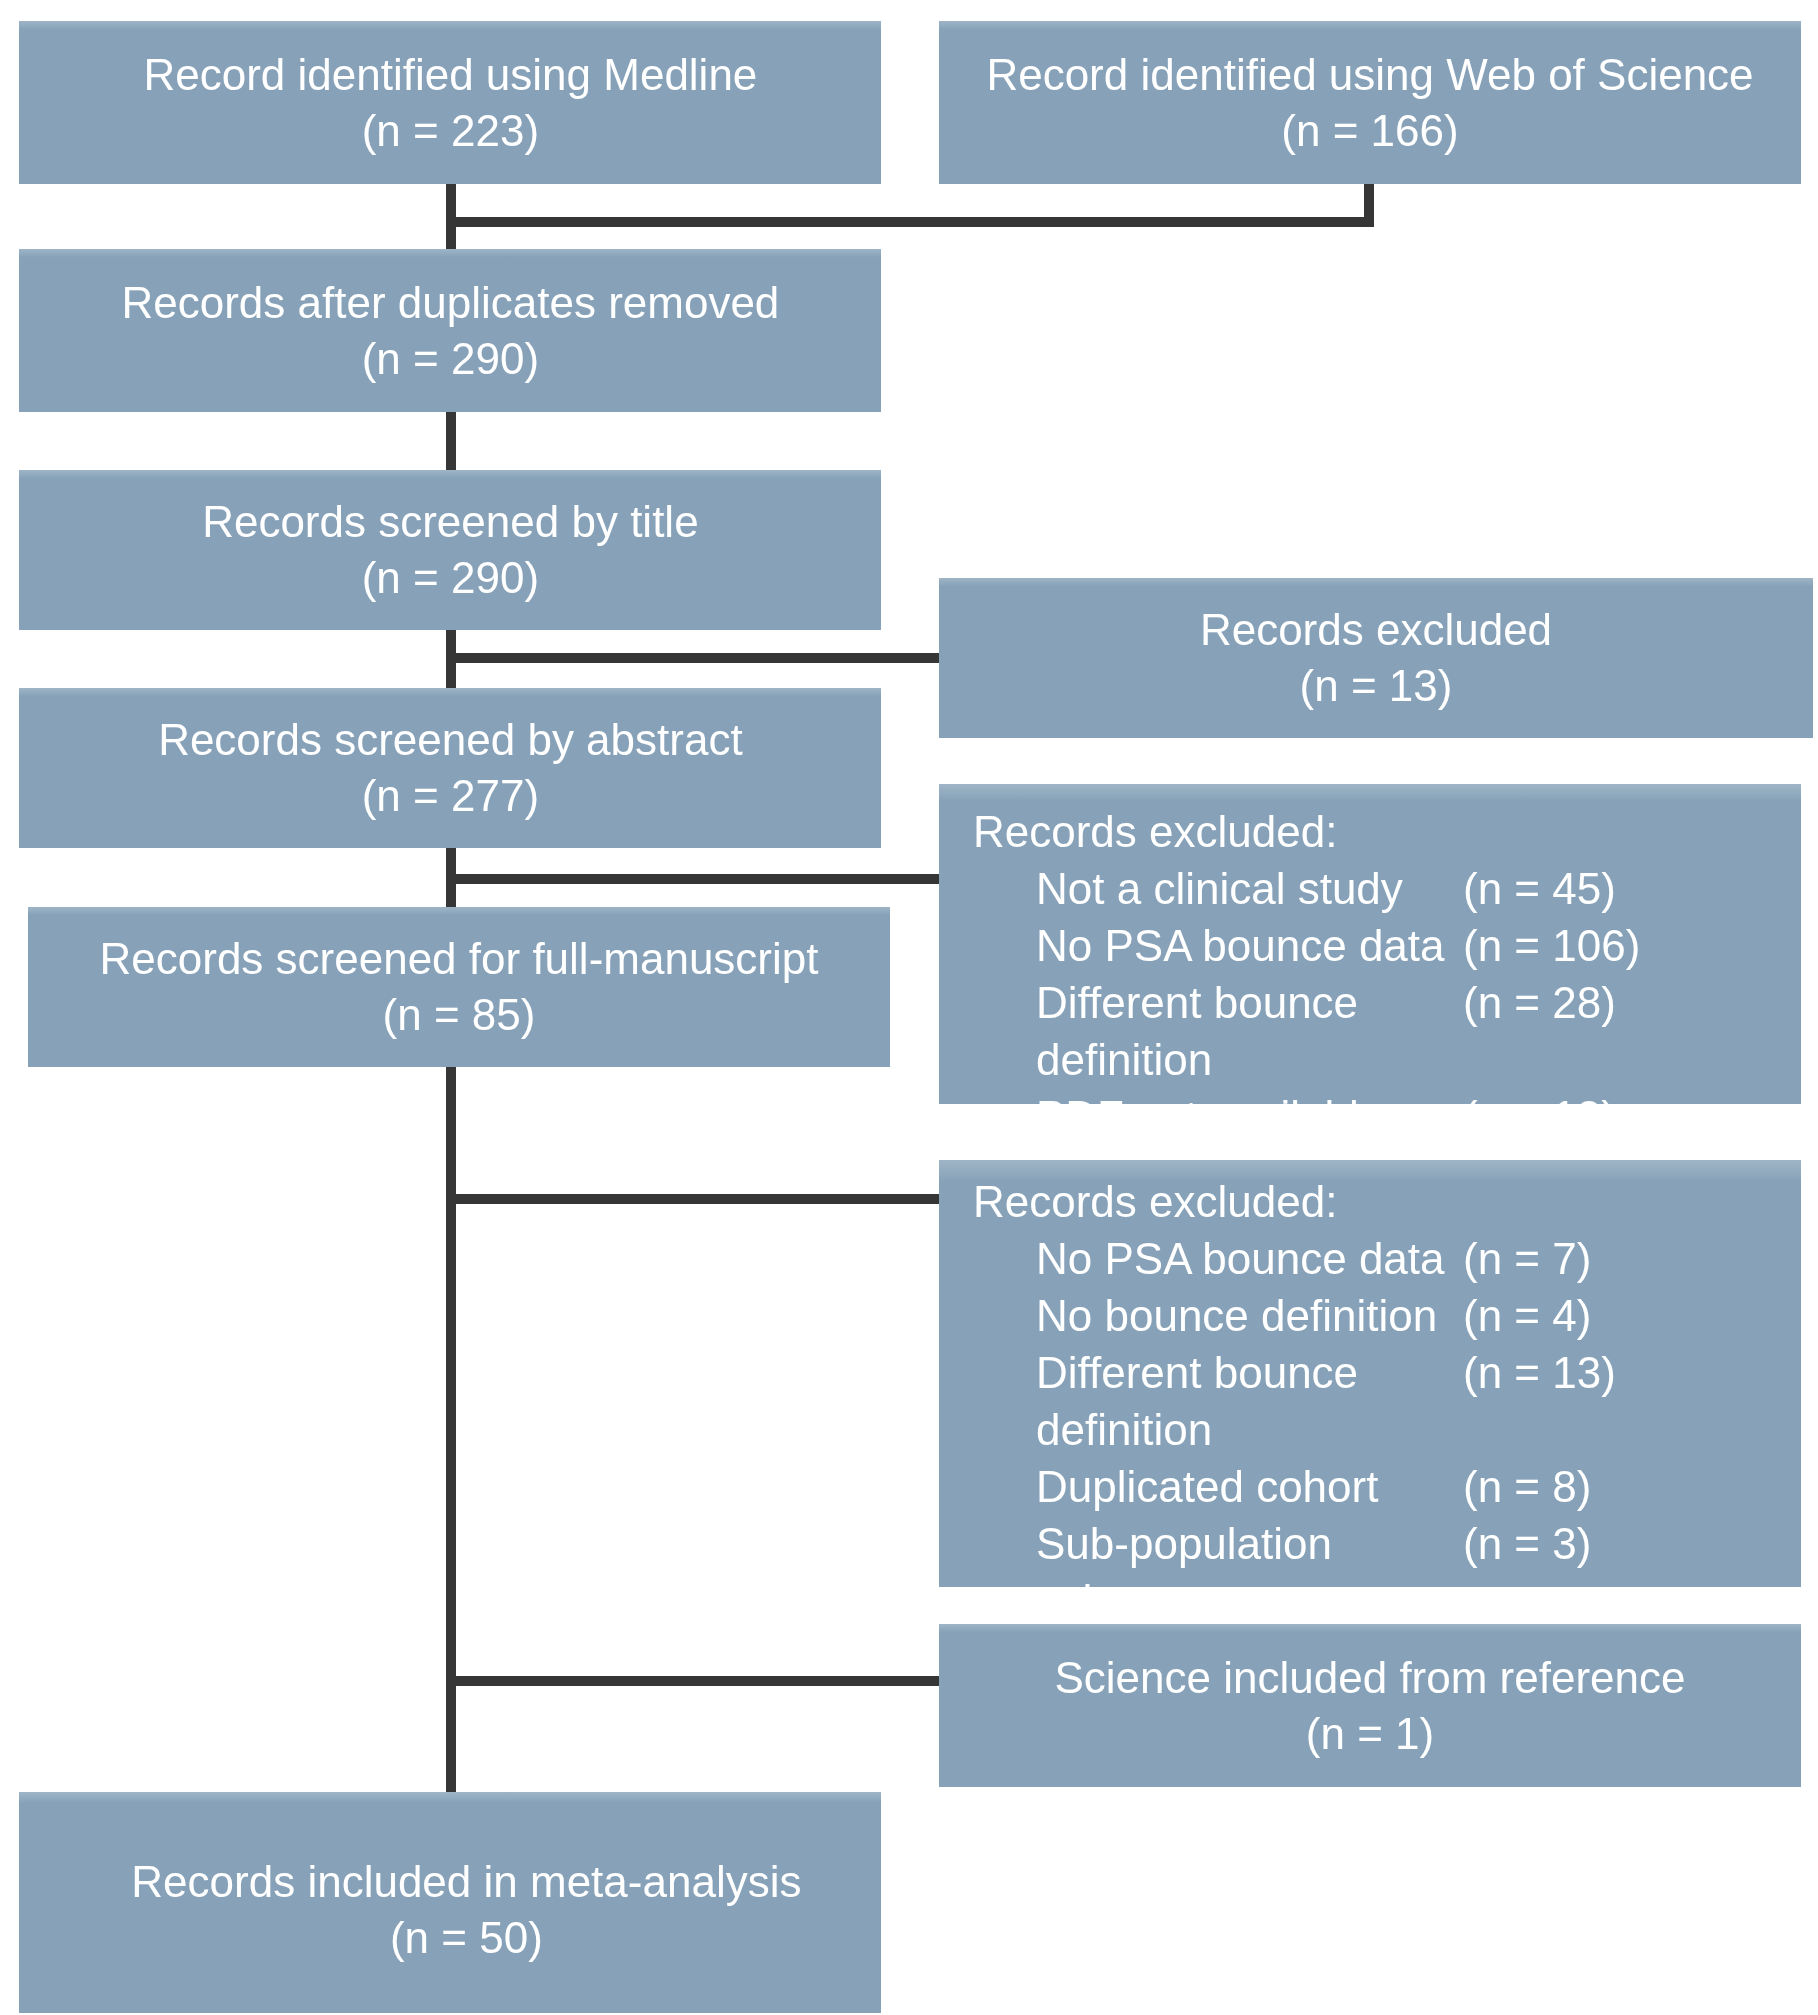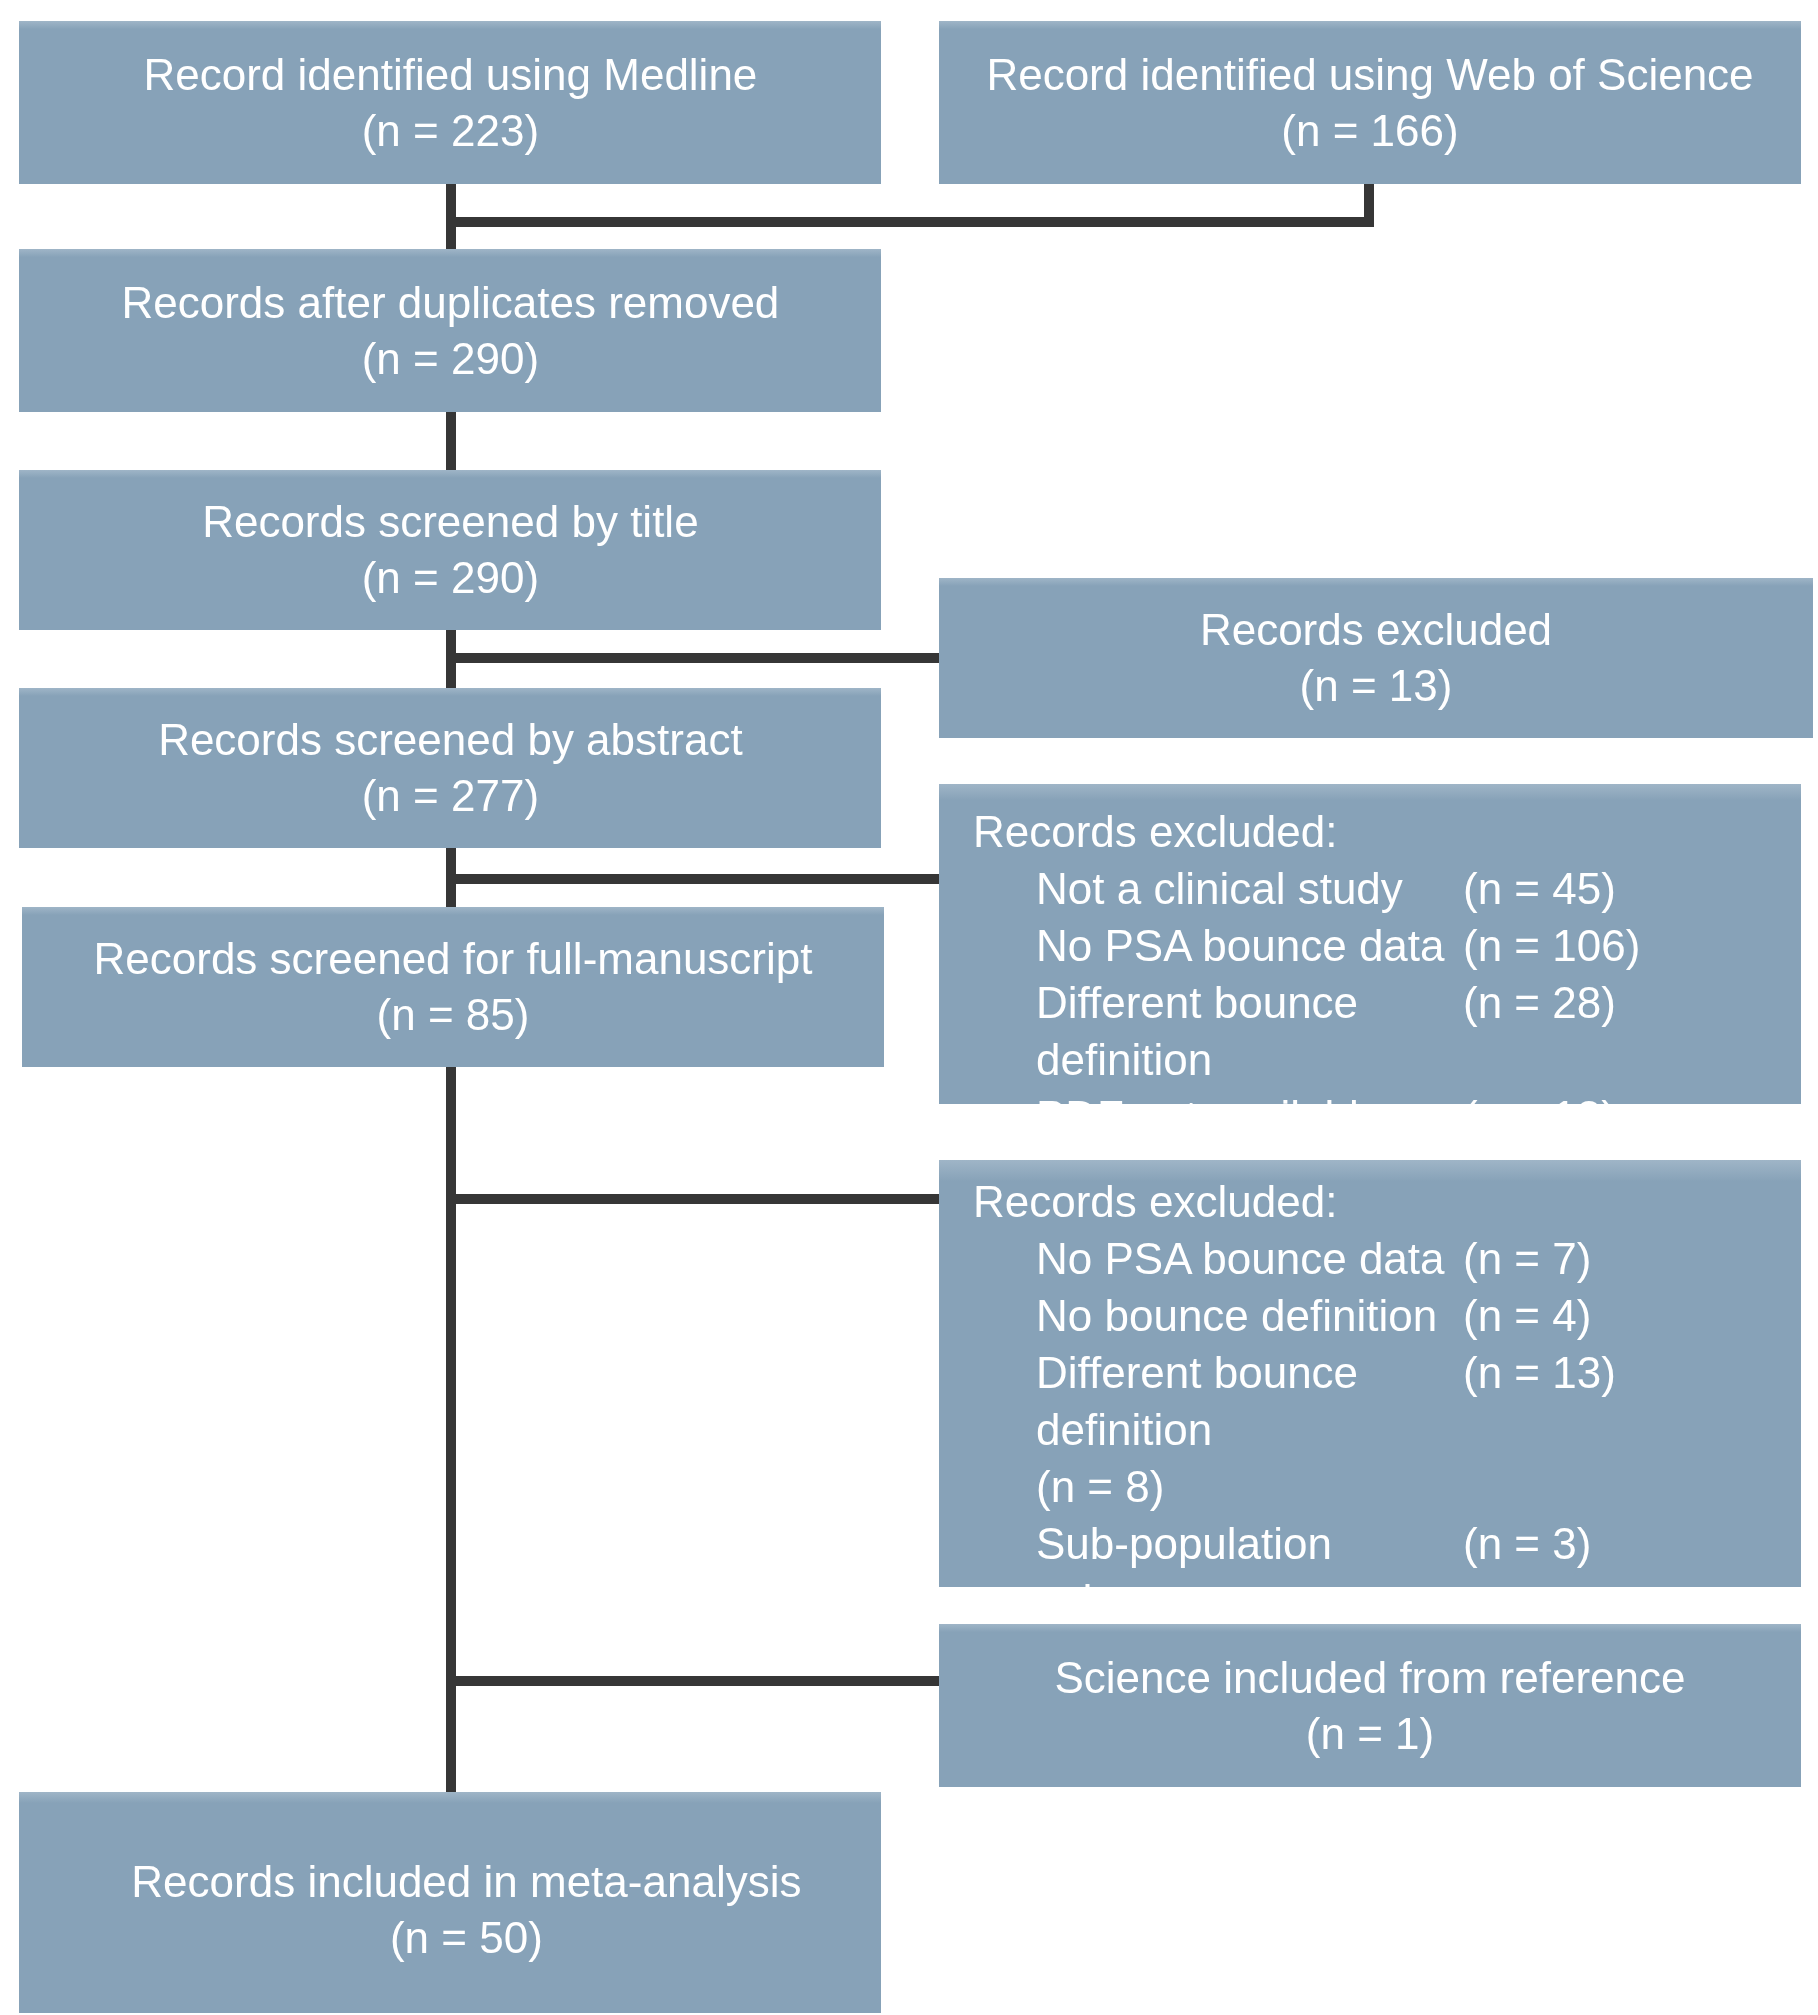--- a/index.html
+++ b/index.html
@@ -117,40 +117,41 @@
     <div class="list-row">
       <span class="row-label">Different bounce definition</span>
       <span class="row-value">(n = 28)</span>
     </div>
     <div class="list-row">
       <span class="row-label">PDF not available</span>
       <span class="row-value">(n = 13)</span>
     </div>
   </div>
 
-  <div class="box two-line" style="left:22px; top:907px; width:862px; height:160px;">
+  <div class="box two-line" style="left:28px; top:907px; width:862px; height:160px;">
     <div>Records screened for full-manuscript</div>
     <div>(n = 85)</div>
   </div>
 
   <div class="box list" style="left:939px; top:1160px; width:862px; height:427px; padding-top:13px;">
     <div class="list-title">Records excluded:</div>
     <div class="list-row">
       <span class="row-label">No PSA bounce data</span>
       <span class="row-value">(n = 7)</span>
     </div>
     <div class="list-row">
       <span class="row-label">No bounce definition</span>
       <span class="row-value">(n = 4)</span>
     </div>
     <div class="list-row">
       <span class="row-label">Different bounce definition</span>
       <span class="row-value">(n = 13)</span>
     </div>
     <div class="list-row">
+      <span class="row-label">Duplicated cohort</span>
       <span class="row-value">(n = 8)</span>
     </div>
     <div class="list-row">
       <span class="row-label">Sub-population cohort</span>
       <span class="row-value">(n = 3)</span>
     </div>
     <div class="list-row">
       <span class="row-label">Insufficient follow-up</span>
       <span class="row-value">(n = 1)</span>
     </div>

